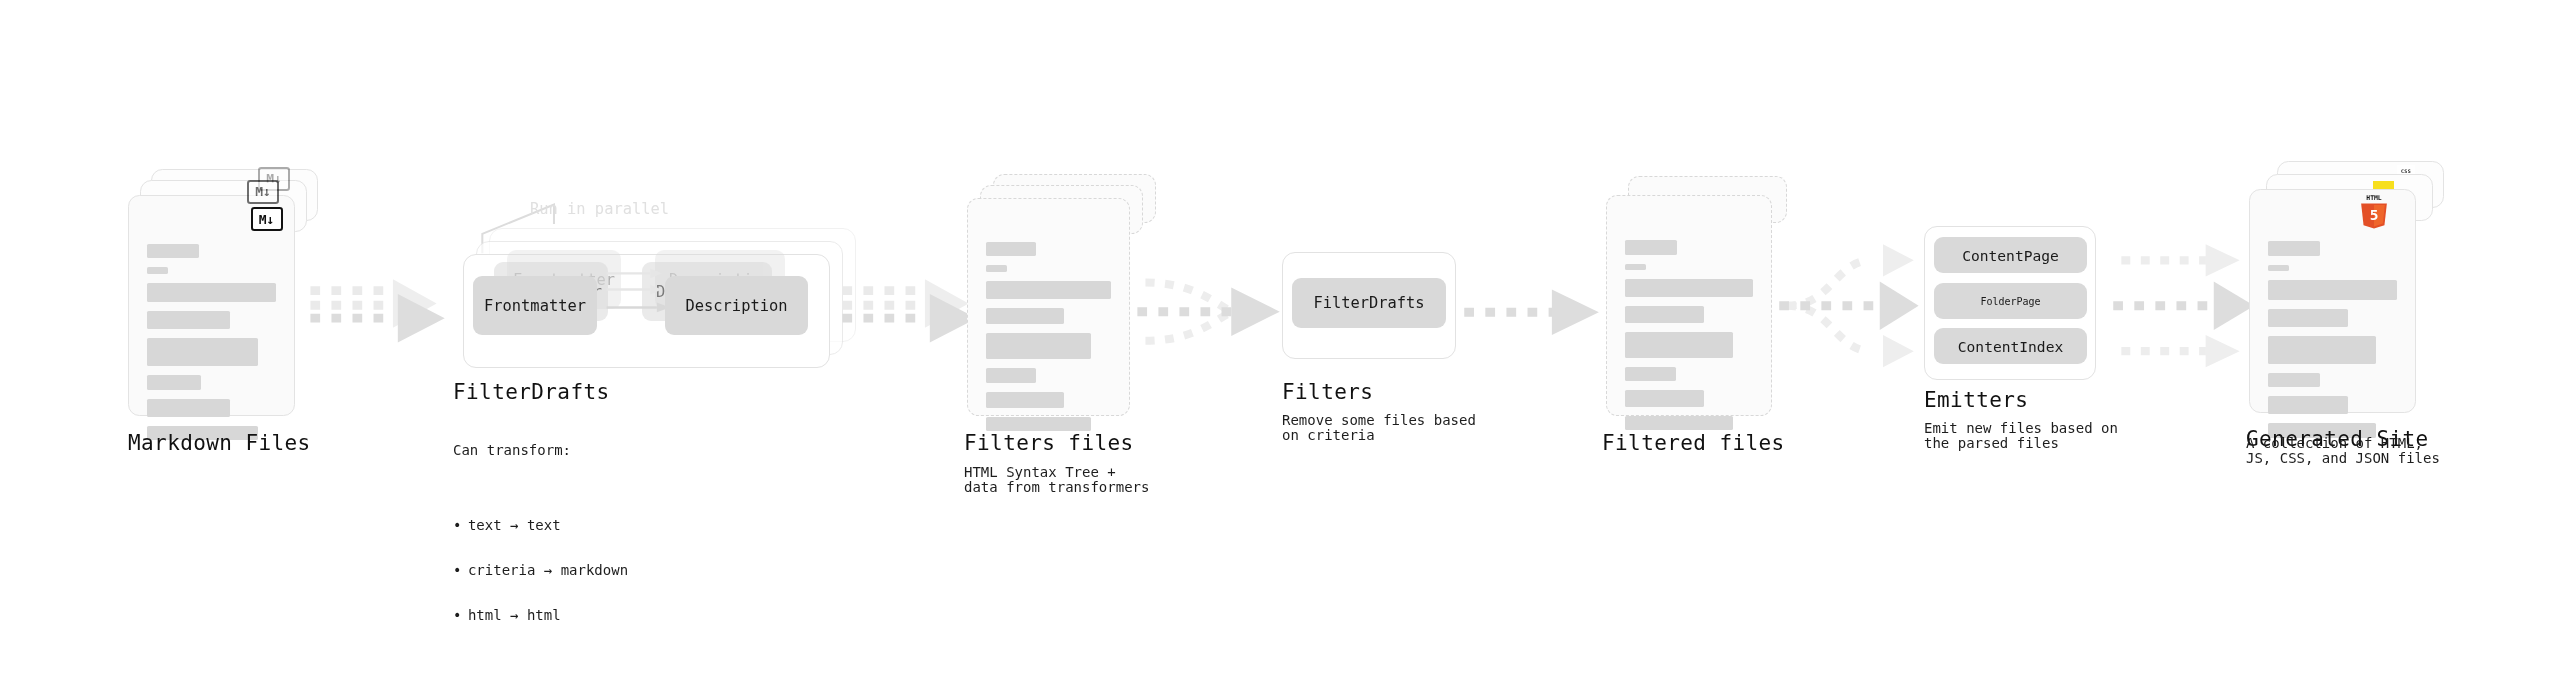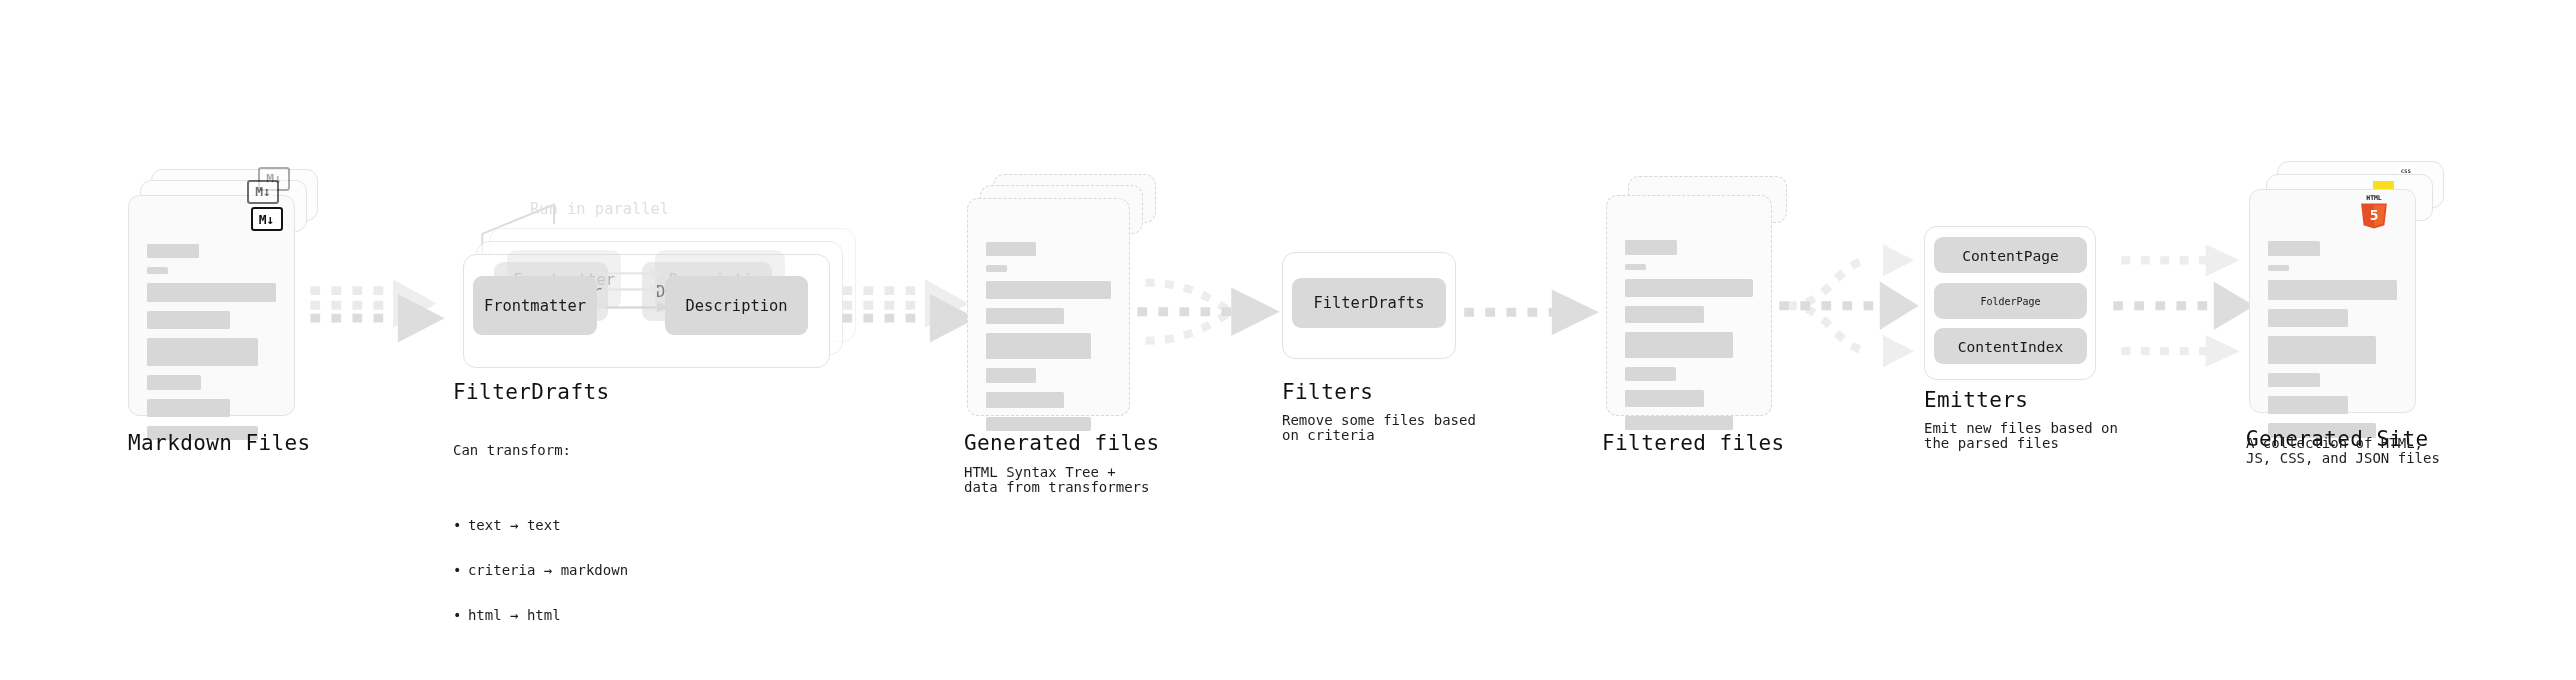--- a/index.html
+++ b/index.html
@@ -177,21 +177,21 @@
         <div class="bar" style="width:50px;height:14.6px;margin-top:14.6px;"></div>
         <div class="bar" style="width:21px;height:6.5px;"></div>
         <div class="bar" style="width:100%;height:18px;"></div>
         <div class="bar" style="width:62%;height:16.3px;"></div>
         <div class="bar" style="width:84%;height:26px;"></div>
         <div class="bar" style="width:40%;height:14.6px;"></div>
         <div class="bar" style="width:62%;height:16.3px;"></div>
         <div class="bar" style="width:84%;height:14.6px;"></div>
       </div>
     </div>
-    <div class="title" style="left:964px;top:431px;">Generated files</div>
+    <div class="title" style="left:964px;top:431px;">Filters files</div>
     <div class="sub" style="left:964px;top:465px;">HTML Syntax Tree +
 data from transformers</div>
   </div>
 
   <svg class="arrow" style="left:1134px;top:268px;" width="154" height="89" viewBox="0 0 190 110">
     <path d="M14 18 C70 18 96 40 120 54" stroke="#ededed" stroke-width="10" stroke-dasharray="11 13" fill="none"></path>
     <path d="M14 90 C70 90 96 68 120 54" stroke="#ededed" stroke-width="10" stroke-dasharray="11 13" fill="none"></path>
     <line x1="4" y1="54" x2="128" y2="54" stroke="#dcdcdc" stroke-width="11" stroke-dasharray="12 14"></line>
     <polygon points="120,24 180,54 120,84" fill="#dddddd"></polygon>
   </svg>

